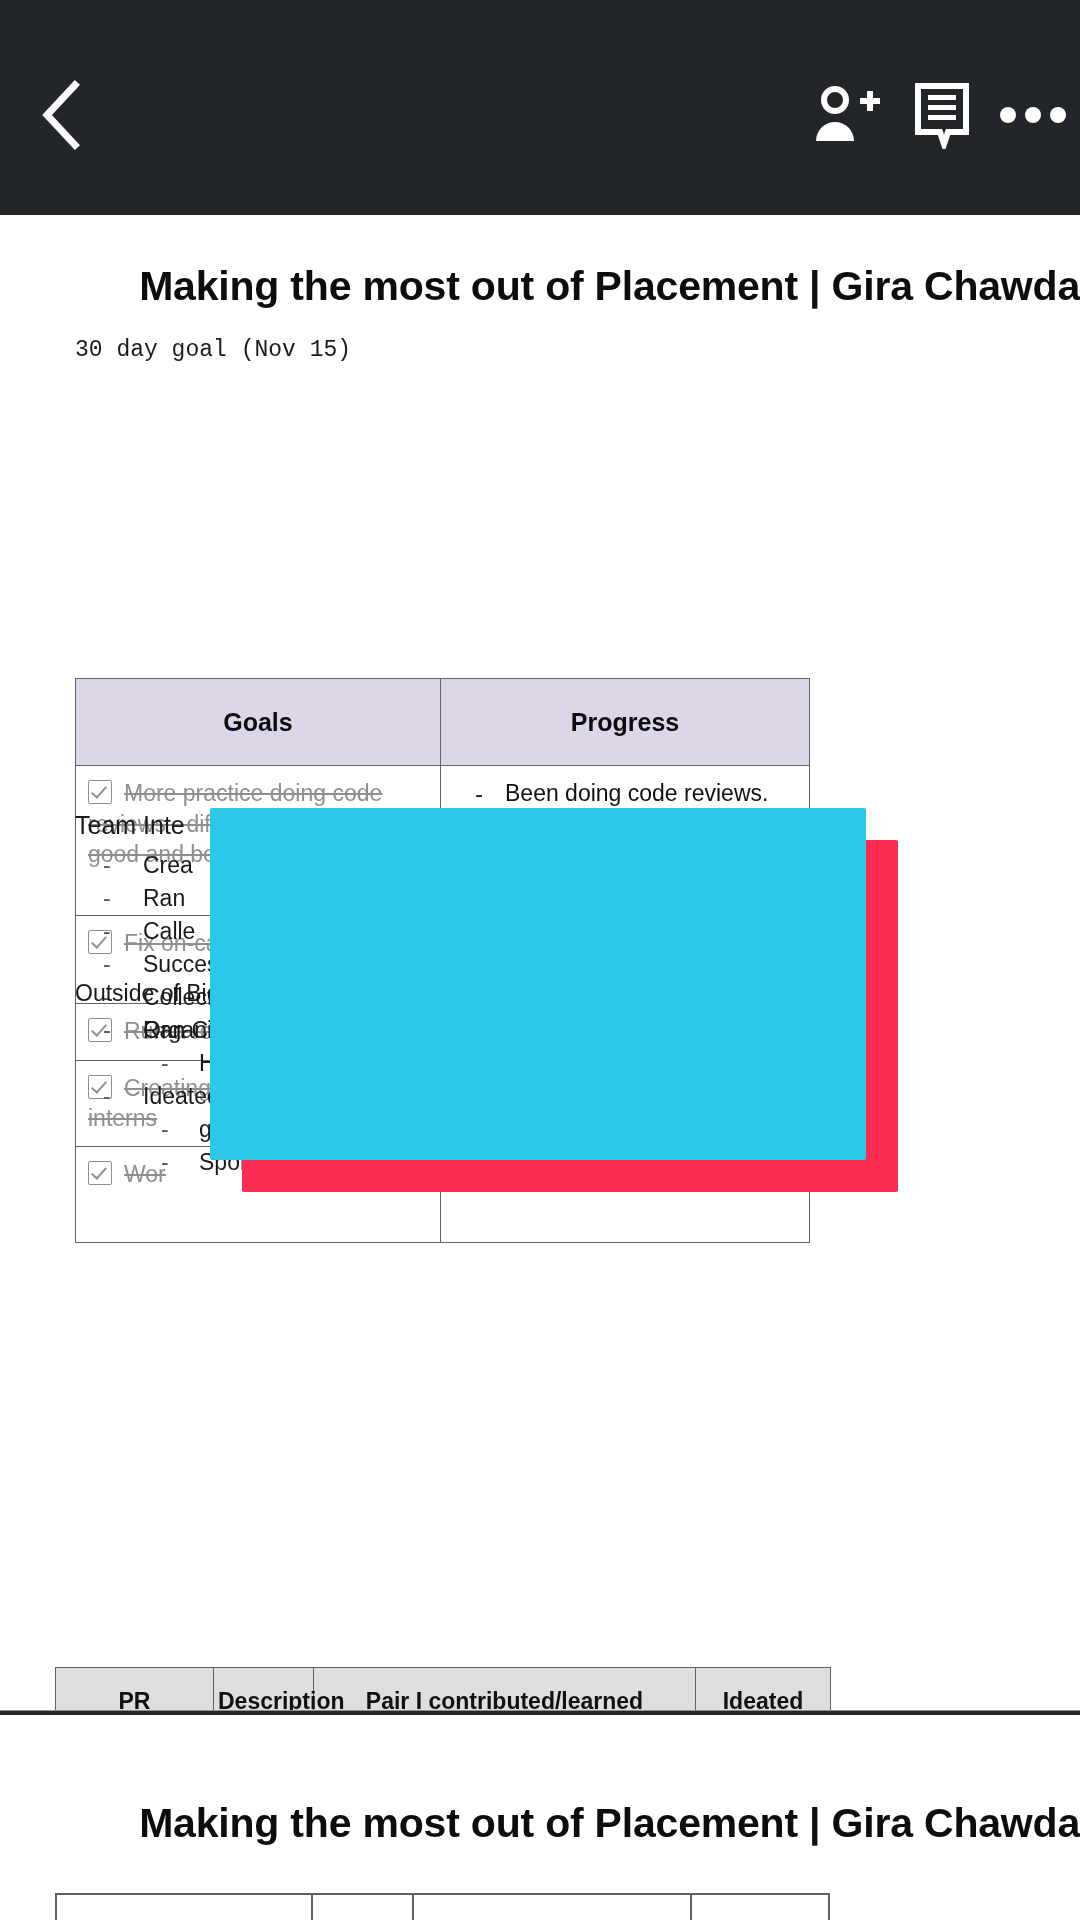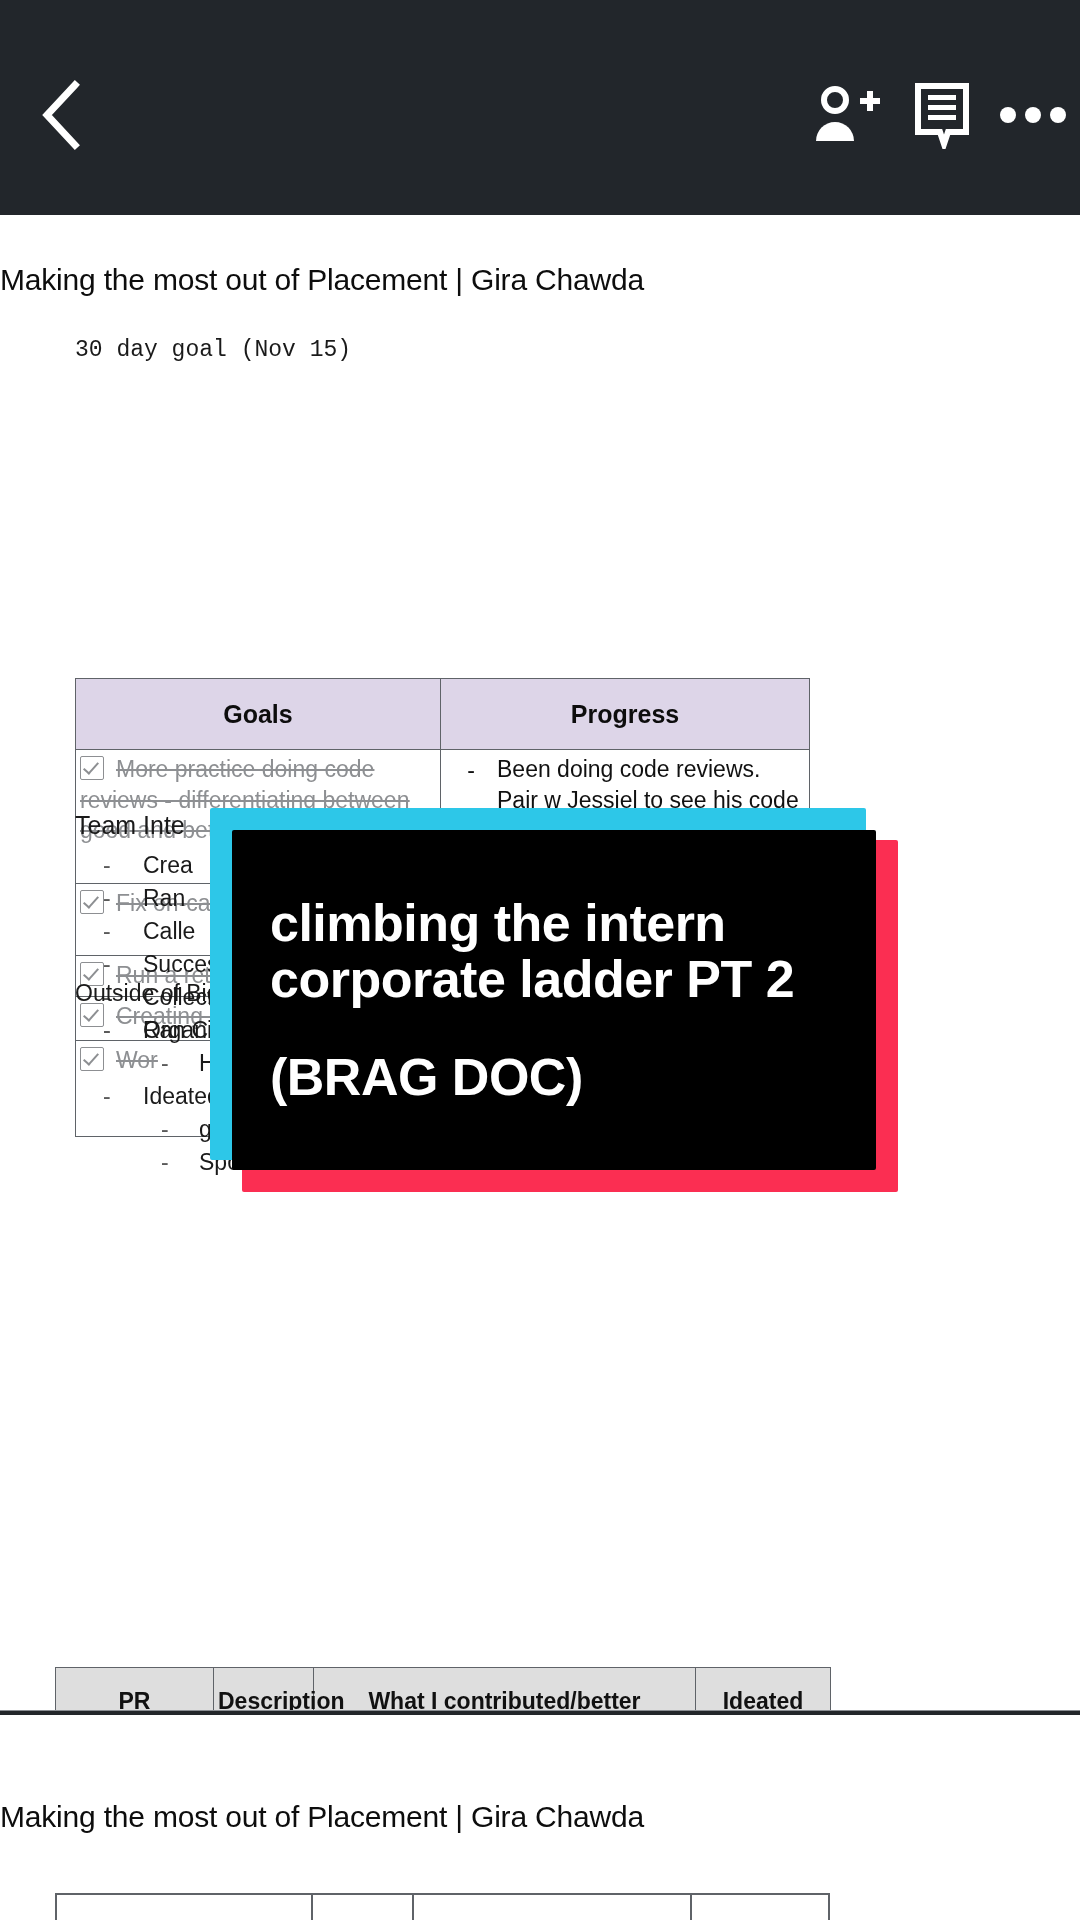--- a/index.html
+++ b/index.html
@@ -60,46 +60,47 @@
     width: 1080px;
     height: 7px;
     background: #23262a;
     border-top: 1px solid #8a8d92;
     border-bottom: 1px solid #c8cacd;
   }
 
   .doc-title {
     position: absolute;
     width: 1080px;
-    text-align: left;
-    font-size: 30px;
+    text-align: right;
+    font-size: 41px;
     color: #0d0d0d;
     letter-spacing: -0.2px;
     white-space: nowrap;
+    font-weight: bold;
   }
 
   .section-label {
     position: absolute;
     font-size: 23px;
     color: #1a1a1a;
   }
 
   
   .goals-table {
     position: absolute;
     left: 75px;
     top: 463px;
     width: 735px;
     border-collapse: collapse;
     table-layout: fixed;
     background: #fff;
   }
   .goals-table td, .goals-table th {
     border: 1.6px solid #5f6368;
-    padding: 4px;
+    padding: 12px;
     vertical-align: top;
   }
   .goals-table thead th {
     background: #ddd5e8;
     height: 62px;
     font-size: 25px;
     font-weight: bold;
     color: #0d0d0d;
     text-align: center;
     vertical-align: middle;
@@ -486,21 +487,21 @@
       <colgroup>
         <col class="pr-c1">
           <col class="pr-c2">
           <col class="pr-c3">
           <col class="pr-c4">
       </colgroup>
       <thead>
         <tr>
           <th>PR</th>
           <th>Description</th>
-          <th>What I contributed/better</th>
+          <th>Pair I contributed/learned</th>
           <th>Ideated</th>
         </tr>
       </thead>
       <tbody>
         <tr>
           <td>
             <a class="lnk" href="#" style="display:inline-block; line-height:1.28;">GraphQL Endpoint</a>
           </td>
           <td>P2</td>
           <td class="learn">
@@ -531,18 +532,13 @@
     <div style="position:absolute; left:311px; top:178px; width:2px; height:28px; background:#5f6368;"></div>
     <div style="position:absolute; left:412px; top:178px; width:2px; height:28px; background:#5f6368;"></div>
     <div style="position:absolute; left:690px; top:178px; width:2px; height:28px; background:#5f6368;"></div>
     <div style="position:absolute; left:828px; top:178px; width:2px; height:28px; background:#5f6368;"></div>
   </div>
 </div>
 
 <div class="sticker">
   <div class="layer lyr-pink" style="background: rgb(251, 46, 82);"></div>
   <div class="layer lyr-cyan" style="background: rgb(45, 199, 232);"></div>
-  <div class="layer lyr-black" style="background: rgb(0, 0, 0);">
-    <div class="cap-line">climbing the intern</div>
-    <div class="cap-line">corporate ladder PT 2</div>
-    <div class="cap-sub">(BRAG DOC)</div>
-  </div>
 </div>
 
 </body></html>

